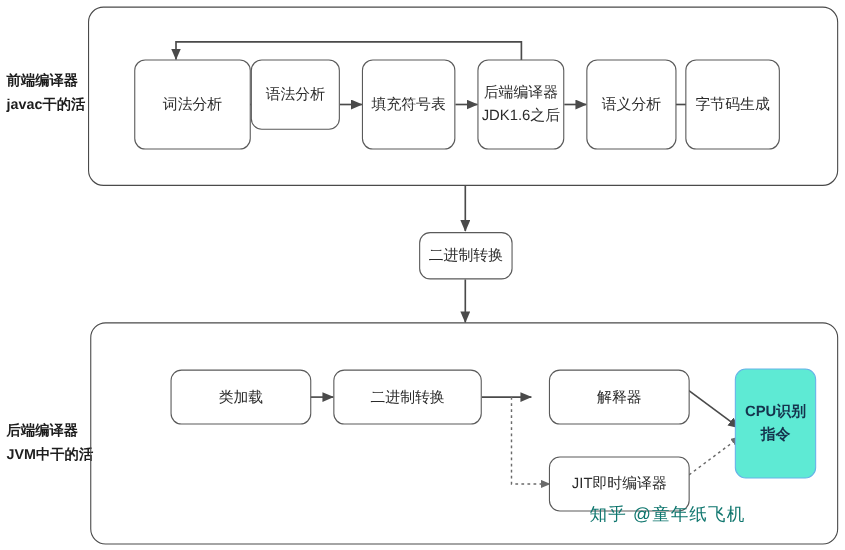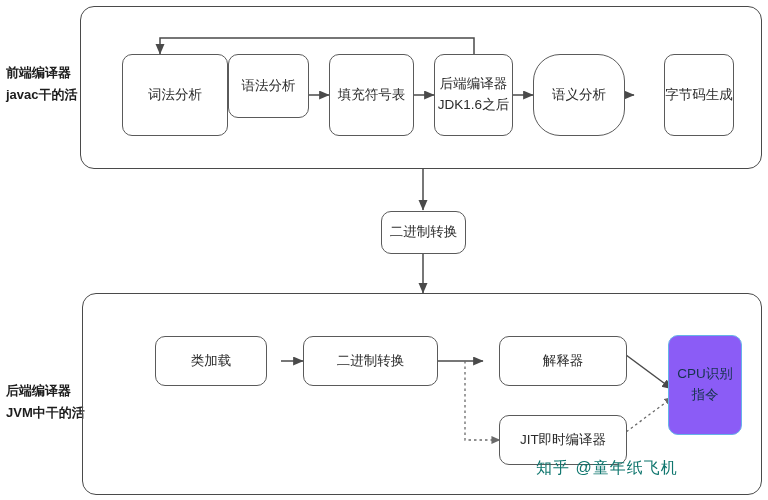--- a/index.html
+++ b/index.html
@@ -39,24 +39,24 @@
     display: flex;
     flex-direction: column;
     align-items: center;
     justify-content: center;
     color: #2b2b2b;
     font-size: 13.5px;
     line-height: 1.55;
     text-align: center;
   }
   .node.accent {
-    background: #8b5cf6;
+    background: #5eead4;
     border-color: #66b3e8;
     color: #15334d;
-    font-weight: normal;
+    font-weight: bold;
     font-size: 13.5px;
   }
   .side-label {
     position: absolute;
     color: #1d1d1d;
     font-size: 13px;
     font-weight: bold;
     line-height: 1.7;
     text-align: left;
     white-space: nowrap;
@@ -132,40 +132,40 @@
 
   <div class="node" style="left:329px; top:54px; width:85px; height:82px;">
     <span class="l1">填充符号表</span>
   </div>
 
   <div class="node" style="left:434px; top:54px; width:79px; height:82px;">
     <span class="l1">后端编译器</span>
     <span class="l2">JDK1.6之后</span>
   </div>
 
-  <div class="node" style="left:533px; top:54px; width:92px; height:82px;border-radius:27px;">
+  <div class="node" style="left:533px; top:54px; width:82px; height:82px;">
     <span class="l1">语义分析</span>
   </div>
 
-  <div class="node" style="left:664px; top:54px; width:70px; height:82px;">
+  <div class="node" style="left:623px; top:54px; width:86px; height:82px;">
     <span class="l1">字节码生成</span>
   </div>
 
   <div class="node" style="left:381px; top:211px; width:85px; height:43px;">
     <span class="l1">二进制转换</span>
   </div>
 
   <div class="side-label" style="left:6px; top:380px;">
     <span class="l1">后端编译器</span>
     <span class="l2">JVM中干的活</span>
   </div>
 
   <div class="group-box" style="left:82px; top:293px; width:680px; height:202px;"></div>
 
-  <div class="node" style="left:155px; top:336px; width:112px; height:50px;">
+  <div class="node" style="left:155px; top:336px; width:128px; height:50px;">
     <span class="l1">类加载</span>
   </div>
 
   <div class="node" style="left:303px; top:336px; width:135px; height:50px;">
     <span class="l1">二进制转换</span>
   </div>
 
   <div class="node" style="left:499px; top:336px; width:128px; height:50px;">
     <span class="l1">解释器</span>
   </div>

